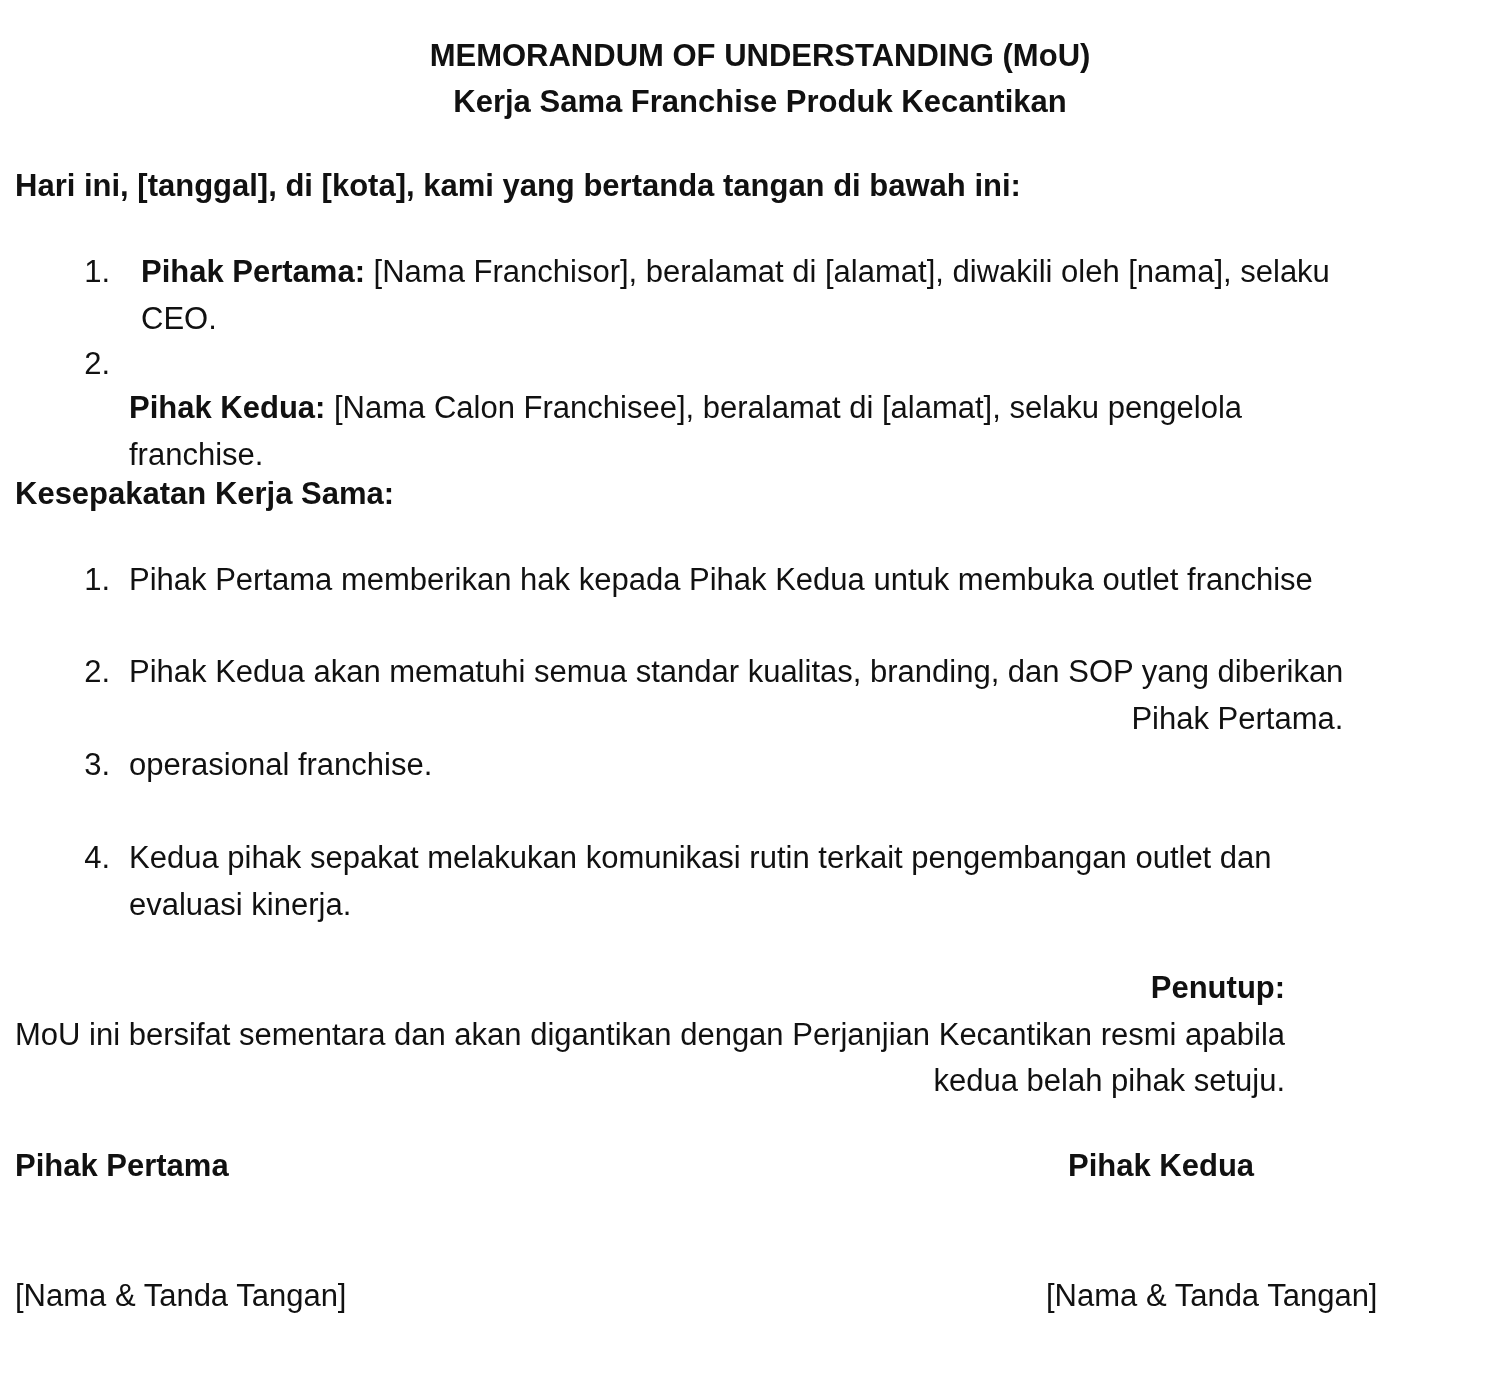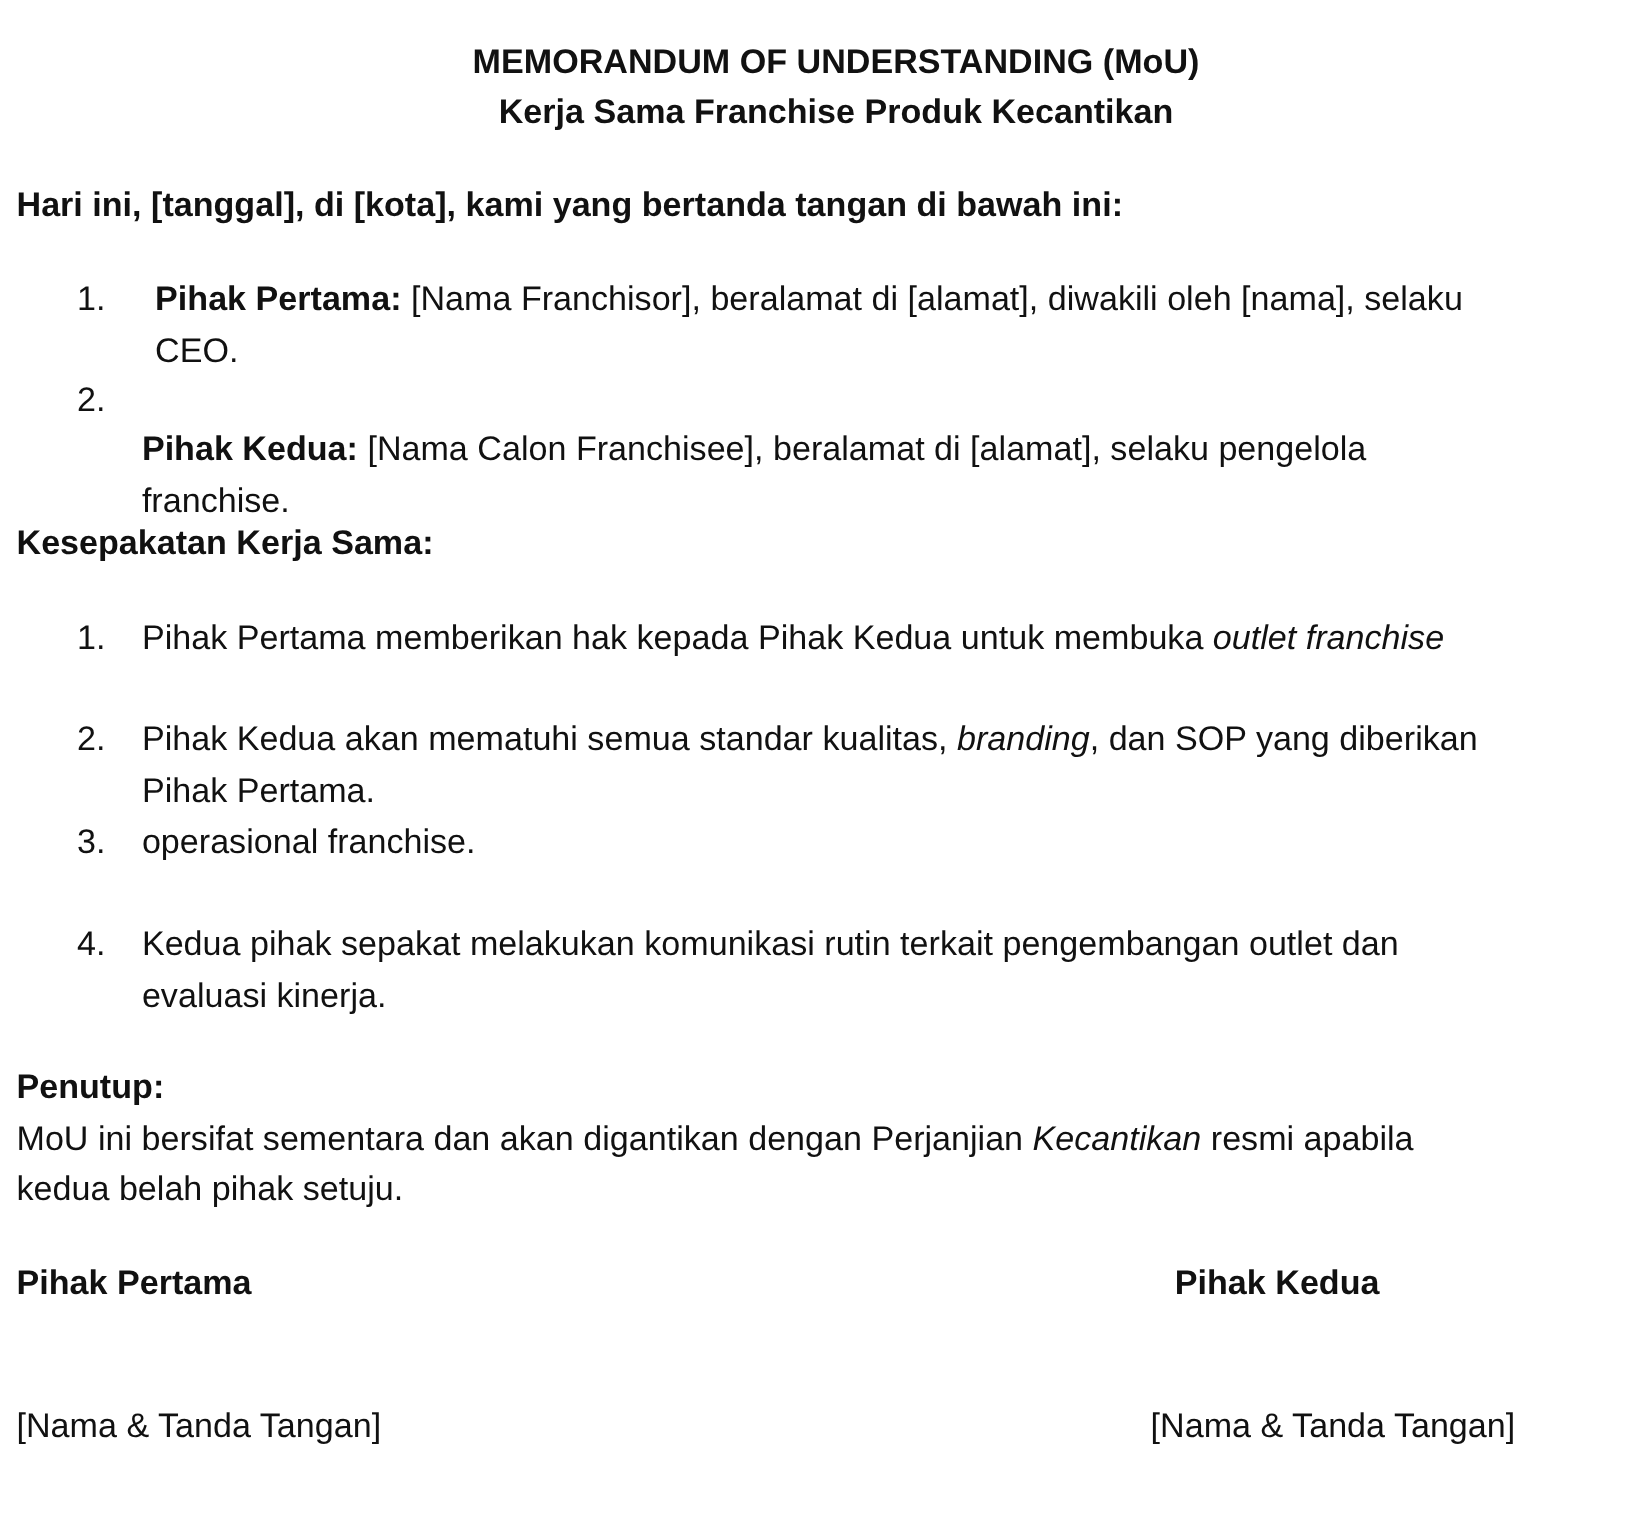--- a/index.html
+++ b/index.html
@@ -27,23 +27,24 @@
       left: 0;
       width: 1520px;
       text-align: center;
       font-weight: bold;
       line-height: 46px;
     }
     .title-block div { white-space: nowrap; }
     .abs {
       position: absolute;
       white-space: nowrap;
+      text-align: right;
     }
     .bold { font-weight: bold; }
-    .italic { font-style: italic; }
+    .italic { }
     .li-num {
       position: absolute;
       left: 70px;
       width: 40px;
     }
     .li-text {
       position: absolute;
       left: 129px;
       white-space: nowrap;
     }
@@ -86,21 +87,21 @@
 
   <div>
     <div>
       <span class="li-num abs" style="top:557px;">1.</span>
       <div class="li-text" style="top:557px;">
         <span class="line"><span>Pihak Pertama memberikan hak kepada Pihak Kedua untuk membuka </span><span class="italic">outlet franchise</span></span>
       </div>
     </div>
     <div>
       <span class="li-num abs" style="top:649px;">2.</span>
-      <div class="li-text" style="top:649px;">
+      <div class="li-text" style="top:649px;text-align:right;">
         <span class="line"><span>Pihak Kedua akan mematuhi semua standar kualitas, </span><span class="italic">branding</span><span>, dan SOP yang diberikan</span></span>
         <span class="line">Pihak Pertama.</span>
       </div>
     </div>
     <div>
       <span class="li-num abs" style="top:742px;">3.</span>
       <div class="li-text" style="top:742px;">
         <span class="line">operasional franchise.</span>
       </div>
     </div>

